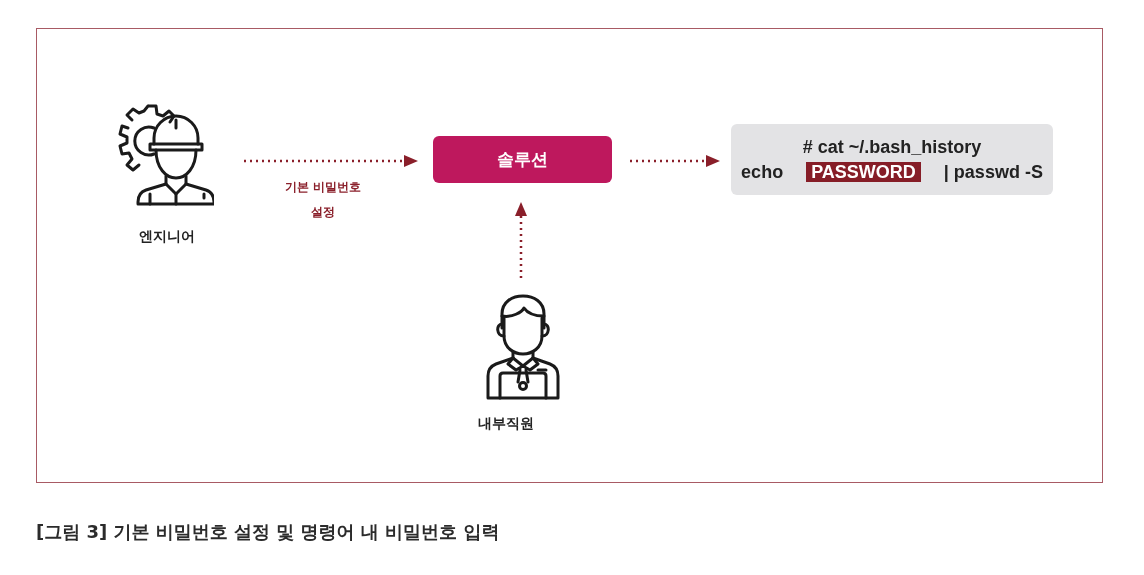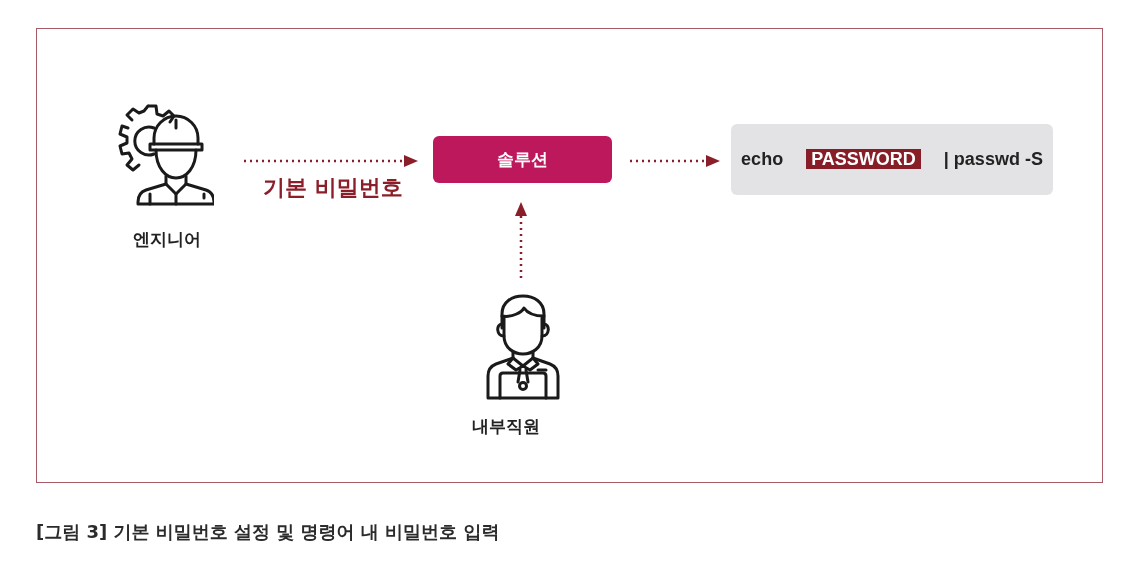--- a/index.html
+++ b/index.html
@@ -2,22 +2,22 @@
 <html><head>
 <meta charset="utf-8">
 <style>
   html, body { margin: 0; padding: 0; background: #ffffff; }
   body { width: 1144px; height: 575px; position: relative; overflow: hidden;
          font-family: "DejaVu Sans", "Liberation Sans", sans-serif; }
   .frame { position: absolute; left: 36px; top: 28px; width: 1067px; height: 455px;
            border: 1.5px solid #a85a64; box-sizing: border-box; }
   .abs { position: absolute; }
   .icon svg { display: block; }
-  .label-dark { color: #222222; font-weight: bold; font-size: 17px; text-align: center; white-space: nowrap; }
-  .label-red { color: #8a1f2a; font-weight: bold; font-size: 22px; line-height: 25px; white-space: nowrap; }
+  .label-dark { color: #222222; font-weight: bold; font-size: 14px; text-align: center; white-space: nowrap; }
+  .label-red { color: #8a1f2a; font-weight: bold; font-size: 12px; line-height: 25px; white-space: nowrap; }
   .solution { left: 433px; top: 136px; width: 179px; height: 47px; background: #be185d;
               border-radius: 6px; color: #ffffff; font-weight: bold; font-size: 17px;
               display: flex; align-items: center; justify-content: center; }
   .cmdbox { left: 731px; top: 124px; width: 322px; height: 71px; background: #e3e3e5;
             border-radius: 6px; color: #222; font-size: 18px; font-weight: bold;
             font-family: "Liberation Sans", "DejaVu Sans", sans-serif;
             display: flex; flex-direction: column; align-items: center; justify-content: center; line-height: 25px; }
   .pw { background: #861d27; color: #fff; padding: 0 5px; margin: 0 18px; }
   .caption { left: 36px; top: 520px; font-size: 18px; font-weight: bold; color: #2b2b2b; white-space: nowrap; }
 </style>
@@ -47,34 +47,36 @@
 <div class="abs label-dark" style="left:122px; top:228px; width:90px;">엔지니어</div>
 
 <div class="abs" style="left:242px; top:152px;">
   <svg width="178" height="12" viewBox="0 0 178 12">
     <line x1="2" y1="6" x2="162" y2="6" stroke="#8a1f2a" stroke-width="2.5" stroke-dasharray="2 4"></line>
     <polygon points="162,0 176,6 162,12" fill="#8a1f2a"></polygon>
   </svg>
 </div>
 <div class="abs label-red" style="left:263px; top:175px; width:120px; text-align:center;">
   <div>기본 비밀번호</div>
+  <div>설정</div>
 </div>
 
 <div class="abs solution">
   <span>솔루션</span>
 </div>
 
 <div class="abs" style="left:628px; top:152px;">
   <svg width="94" height="12" viewBox="0 0 94 12">
     <line x1="2" y1="6" x2="78" y2="6" stroke="#8a1f2a" stroke-width="2.5" stroke-dasharray="2 4"></line>
     <polygon points="78,0 92,6 78,12" fill="#8a1f2a"></polygon>
   </svg>
 </div>
 
 <div class="abs cmdbox">
+  <div># cat ~/.bash_history</div>
   <div>
     <span>echo</span>
     <span class="pw">PASSWORD</span>
     <span>| passwd -S</span>
   </div>
 </div>
 
 <div class="abs" style="left:515px; top:200px;">
   <svg width="12" height="80" viewBox="0 0 12 80">
     <polygon points="0,16 6,2 12,16" fill="#8a1f2a"></polygon>

